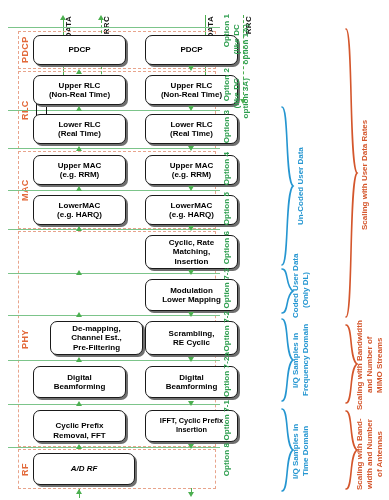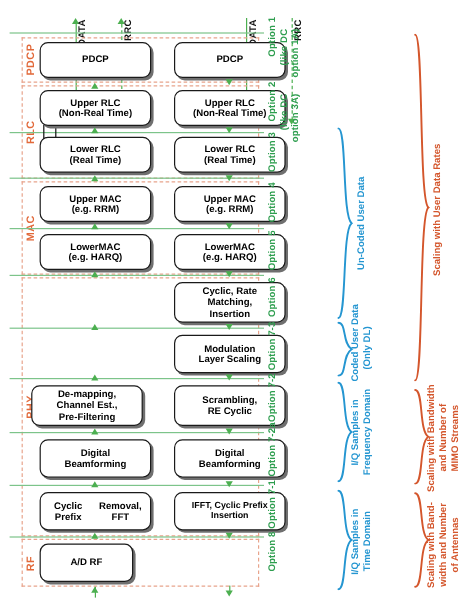--- a/index.html
+++ b/index.html
@@ -114,34 +114,34 @@
     <span>(Real Time)</span>
   </div>
   <div class="fbox" style="left:33px;top:155px;width:93px;height:30px;flex-direction:column;">
     <span>Upper MAC</span>
     <span>(e.g. RRM)</span>
   </div>
   <div class="fbox" style="left:33px;top:195px;width:93px;height:30px;flex-direction:column;">
     <span>LowerMAC</span>
     <span>(e.g. HARQ)</span>
   </div>
-  <div class="fbox" style="left:26px;top:321px;width:93px;height:34px;flex-direction:column;">
+  <div class="fbox" style="left:50px;top:321px;width:93px;height:34px;flex-direction:column;">
     <span>De-mapping,</span>
     <span>Channel Est.,</span>
     <span>Pre-Filtering</span>
   </div>
   <div class="fbox" style="left:33px;top:366px;width:93px;height:32px;flex-direction:column;">
     <span>Digital</span>
     <span>Beamforming</span>
   </div>
-  <div class="fbox" style="left:33px;top:410px;width:93px;height:32px;flex-direction:row;">
+  <div class="fbox" style="left:33px;top:410px;width:93px;height:32px;flex-direction:column;justify-content:flex-end;">
     <span>Cyclic Prefix</span>
     <span>Removal, FFT</span>
   </div>
-  <div class="fbox" style="left:33px;top:453px;width:78px;height:32px;">
+  <div class="fbox" style="left:33px;top:453px;width:102px;height:32px;font-style:italic;">
     <span>A/D RF</span>
   </div>
 
   <div class="arrowhead arr-up" style="left:76px;top:69px;"></div>
   <div class="arrowhead arr-up" style="left:76px;top:106px;"></div>
   <div class="arrowhead arr-up" style="left:76px;top:146px;"></div>
   <div class="arrowhead arr-up" style="left:76px;top:186px;"></div>
   <div class="arrowhead arr-up" style="left:76px;top:226px;"></div>
   <div class="arrowhead arr-up" style="left:76px;top:270px;"></div>
   <div class="arrowhead arr-up" style="left:76px;top:312px;"></div>
@@ -170,21 +170,21 @@
     <span>LowerMAC</span>
     <span>(e.g. HARQ)</span>
   </div>
   <div class="fbox" style="left:145px;top:235px;width:93px;height:34px;flex-direction:column;">
     <span>Cyclic, Rate</span>
     <span>Matching,</span>
     <span>Insertion</span>
   </div>
   <div class="fbox" style="left:145px;top:279px;width:93px;height:32px;flex-direction:column;">
     <span>Modulation</span>
-    <span>Layer Scaling</span>
+    <span>Lower Mapping</span>
   </div>
   <div class="fbox" style="left:145px;top:321px;width:93px;height:34px;flex-direction:column;">
     <span>Scrambling,</span>
     <span>RE Cyclic</span>
   </div>
   <div class="fbox" style="left:145px;top:366px;width:93px;height:32px;flex-direction:column;">
     <span>Digital</span>
     <span>Beamforming</span>
   </div>
   <div class="fbox" style="left:145px;top:410px;width:93px;height:32px;flex-direction:column;font-size:7.4px;">

